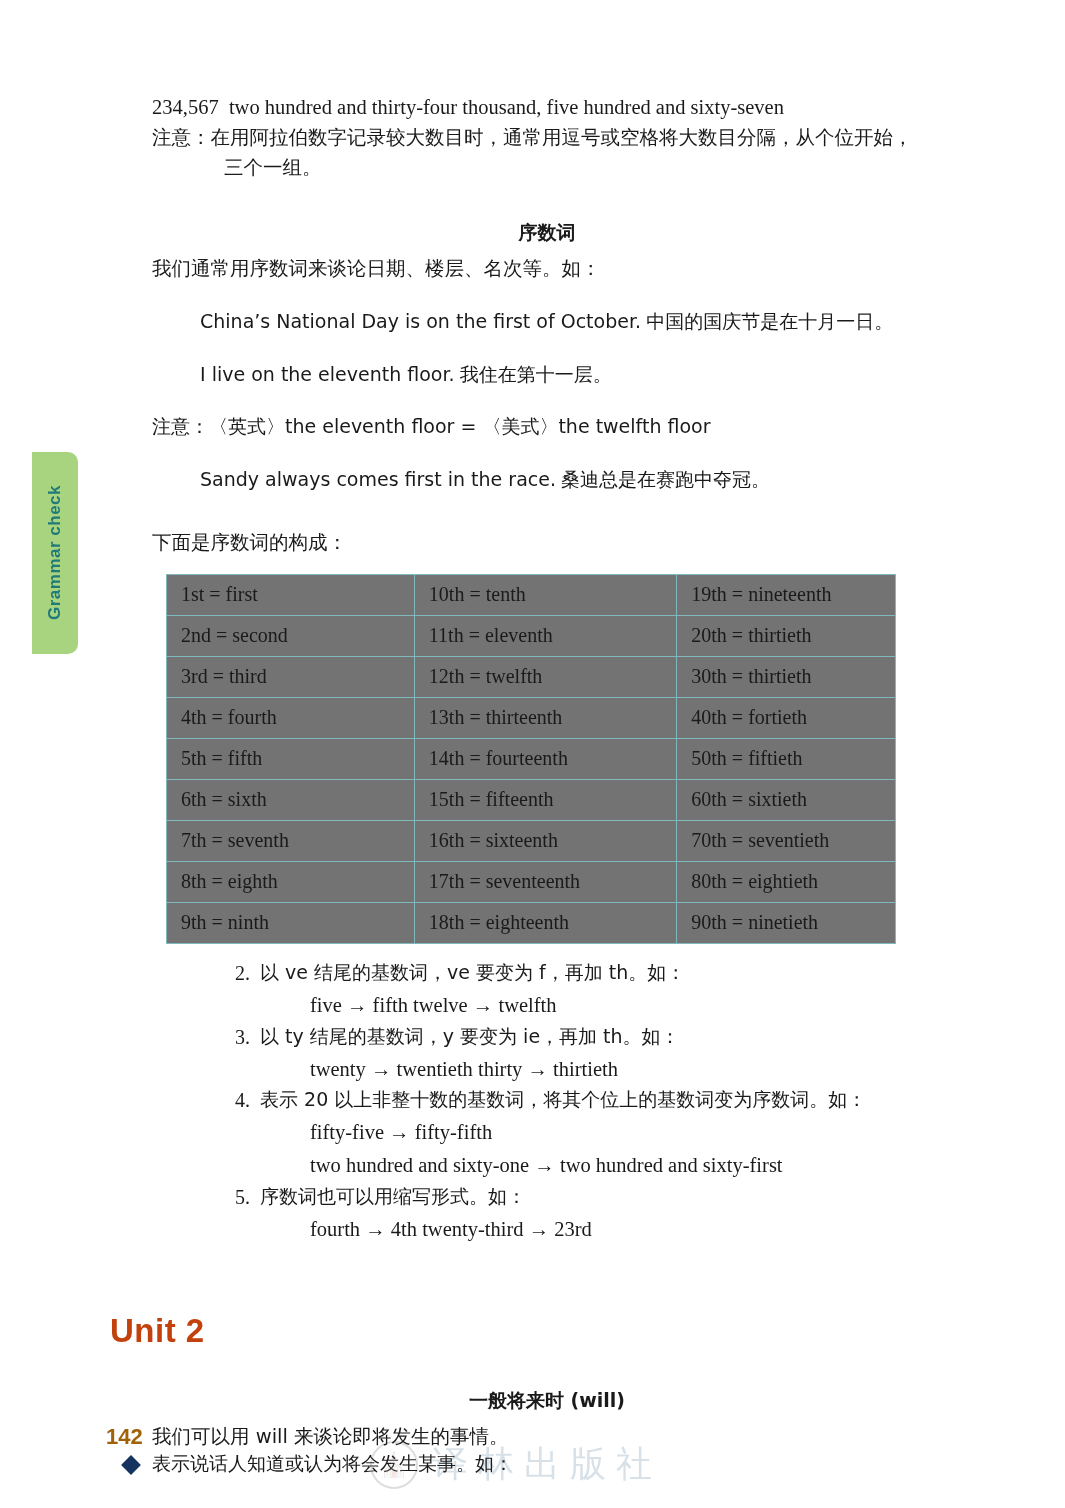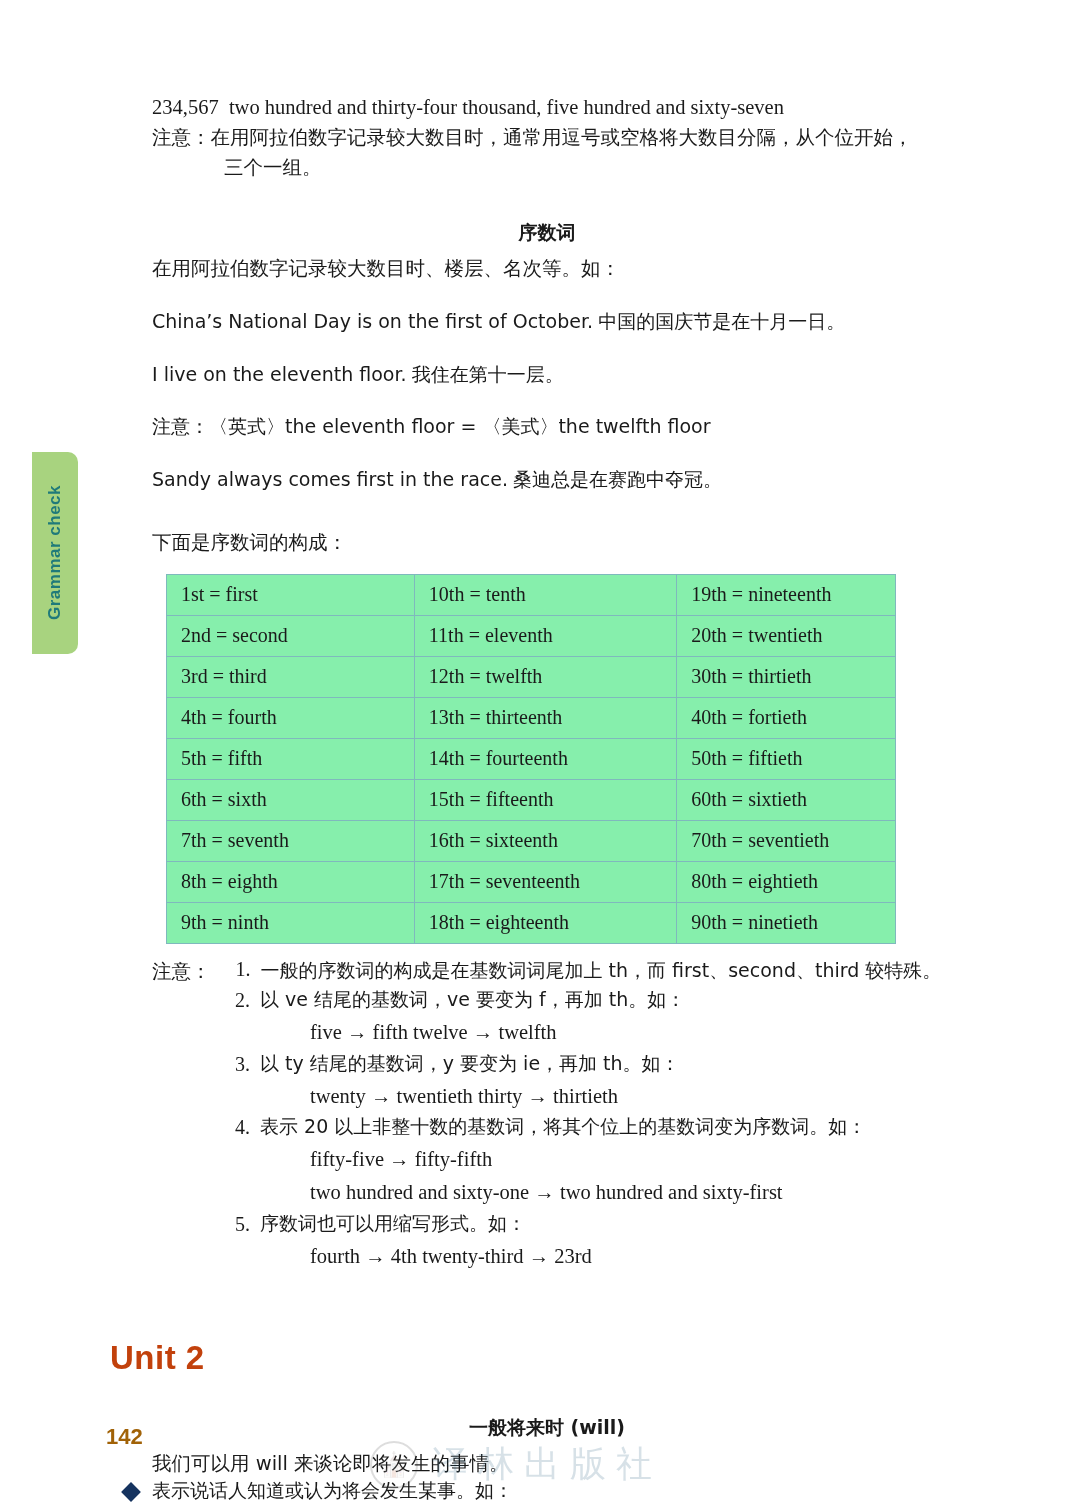--- a/index.html
+++ b/index.html
@@ -69,38 +69,39 @@
     text-align: center;
     font-family: "DejaVu Sans", sans-serif;
     font-weight: bold;
     font-size: 19px;
     margin: 38px 0 8px 0;
   }
 
   .mixed {
     font-size: 20.5px;
     line-height: 1.6;
+    margin-left: 48px;
   }
   .en-hand {
     font-family: "DejaVu Sans", sans-serif;
     font-size: 19px;
     font-style: normal;
   }
   .cn {
     font-family: "DejaVu Sans", sans-serif;
     font-size: 19px;
   }
 
   .spacer-sm { height: 12px; }
 
   table.ord {
     border-collapse: collapse;
     margin: 16px 0 0 14px;
     width: 730px;
-    background: #86efac;
+    background: #737373;
   }
   table.ord td {
     border: 1px solid #7fb9bd;
     padding: 8px 14px;
     font-size: 20px;
     font-family: "Liberation Serif", serif;
     height: 24px;
   }
   table.ord td:nth-child(1) { width: 34%; }
   table.ord td:nth-child(2) { width: 36%; }
@@ -220,21 +221,21 @@
   <div class="content">
 
     <p class="line">
       <span>234,567</span>&nbsp;&nbsp;<span>two hundred and thirty-four thousand, five hundred and sixty-seven</span>
     </p>
     <p class="line line-cn">注意：在用阿拉伯数字记录较大数目时，通常用逗号或空格将大数目分隔，从个位开始，</p>
     <p class="line line-cn indent-2">三个一组。</p>
 
     <div class="center-head">序数词</div>
 
-    <p class="line line-cn">在用阿拉伯数字记录较大数目时、楼层、名次等。如：</p>
+    <p class="line line-cn">我们通常用序数词来谈论日期、楼层、名次等。如：</p>
 
     <p class="mixed">
       <span class="en-hand">China’s National Day is on the first of October.</span>
       <span class="cn">中国的国庆节是在十月一日。</span>
     </p>
     <p class="mixed">
       <span class="en-hand">I live on the eleventh floor.</span>
       <span class="cn">我住在第十一层。</span>
     </p>
 
@@ -254,21 +255,21 @@
     <table class="ord">
       <tbody>
         <tr>
           <td>1st = first</td>
           <td>10th = tenth</td>
           <td>19th = nineteenth</td>
         </tr>
         <tr>
           <td>2nd = second</td>
           <td>11th = eleventh</td>
-          <td>20th = twentieth</td>
+          <td>20th = thirtieth</td>
         </tr>
         <tr>
           <td>3rd = third</td>
           <td>12th = twelfth</td>
           <td>30th = thirtieth</td>
         </tr>
         <tr>
           <td>4th = fourth</td>
           <td>13th = thirteenth</td>
           <td>40th = fortieth</td>
@@ -295,25 +296,20 @@
         </tr>
         <tr>
           <td>9th = ninth</td>
           <td>18th = eighteenth</td>
           <td>90th = ninetieth</td>
         </tr>
       </tbody>
     </table>
 
     <div class="notes">
-      <div class="note-first">
-        <span class="note-label">注意：</span>
-        <span class="note-num">1.</span>
-        <span class="note-body">一般的序数词的构成是在基数词词尾加上 th，而 first、second、third 较特殊。</span>
-      </div>
 
       <div class="notes-list">
         <div class="note-row">
           <span class="note-num">2.</span>
           <span class="note-body">以 ve 结尾的基数词，ve 要变为 f，再加 th。如：</span>
         </div>
         <div class="note-sub">five → fifth    twelve → twelfth</div>
 
         <div class="note-row">
           <span class="note-num">3.</span>

